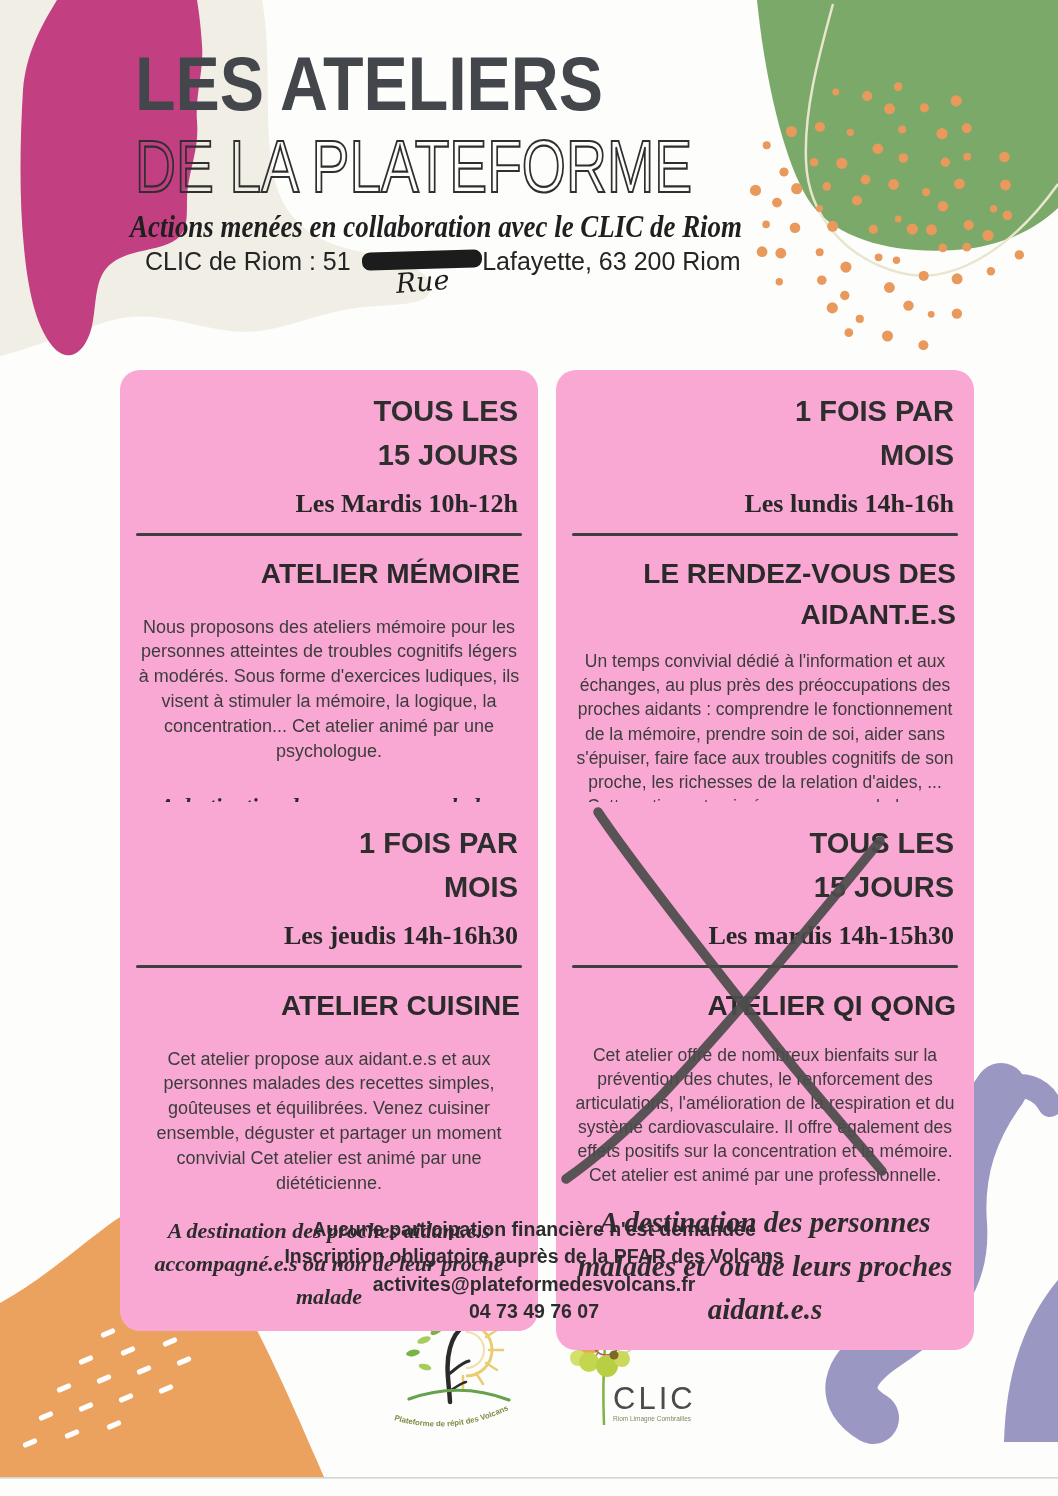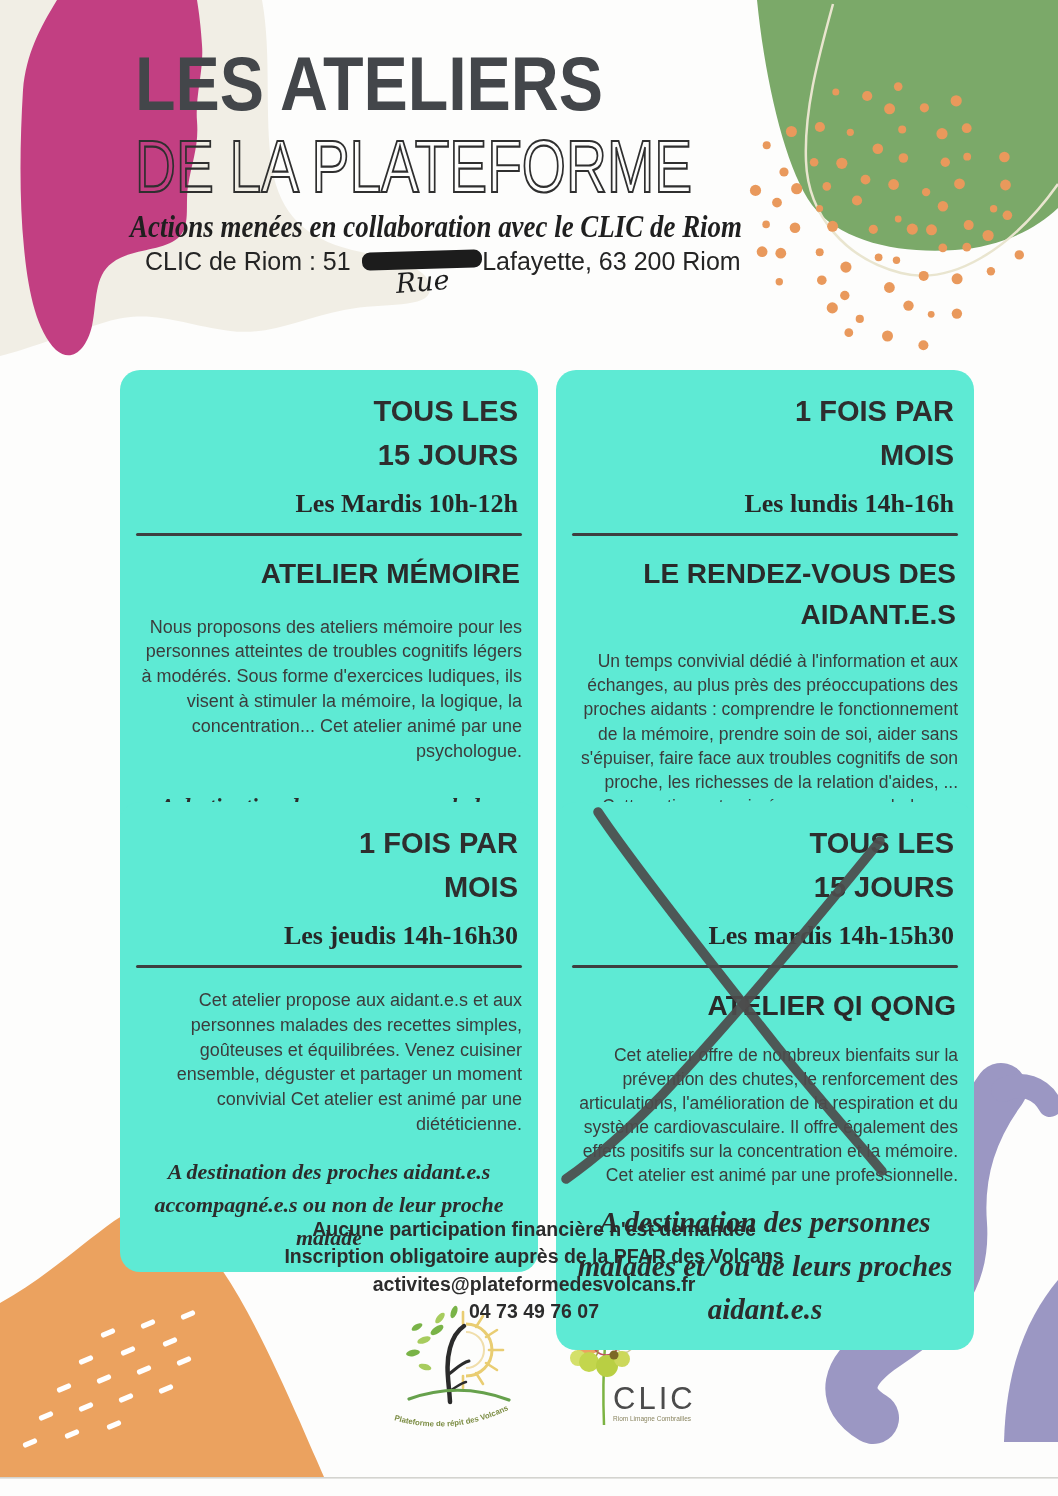--- a/index.html
+++ b/index.html
@@ -10,34 +10,34 @@
   svg.cross-overlay{position:absolute;left:0;top:0;z-index:3;pointer-events:none;}
 
   .address{position:absolute;left:145px;top:247px;z-index:2;font-size:25px;color:#242424;white-space:nowrap;}
   .redacted{display:inline-block;position:relative;background:#1c1c1c;border-radius:8px;
             height:18px;line-height:18px;padding:0 8px;margin:0 -6px 0 4px;vertical-align:1px;
             transform:rotate(-1.6deg);}
   .redacted .hidden-word{color:transparent;font-size:23px;}
   .correction{position:absolute;left:50%;top:22px;transform:translateX(-50%) rotate(-3deg);
               font-family:"DejaVu Serif",serif;font-style:italic;font-size:27px;color:#1c1c1c;}
 
-  .card{position:absolute;width:418px;background:#5eead4;border-radius:20px;
+  .card{position:absolute;width:418px;background:#f9a8d4;border-radius:20px;
         padding:20px 16px 18px;box-sizing:border-box;z-index:1;}
   .c1{left:120px;top:370px;min-height:388px;}
   .c2{left:556px;top:370px;min-height:388px;}
   .c3{left:120px;top:802px;min-height:384px;}
   .c4{left:556px;top:802px;min-height:404px;}
   .freq{font-size:29px;font-weight:bold;text-align:right;white-space:pre-line;line-height:1.5;
         color:#2e2e2e;padding-right:4px;}
   .sched{margin-top:12px;font-family:"Liberation Serif",serif;font-weight:bold;
          font-size:26px;text-align:right;color:#272727;padding-right:4px;}
   .rule{margin-top:14px;height:3px;background:#3e3f40;border-radius:2px;}
   .ctitle{margin:18px 0 0;font-size:28px;font-weight:bold;text-align:right;color:#2a2a2a;
           line-height:1.45;padding-right:2px;}
-  .desc{margin:20px 0 0;font-size:18px;line-height:1.38;text-align:right;color:#3c3c3c;}
+  .desc{margin:20px 0 0;font-size:18px;line-height:1.38;text-align:center;color:#3c3c3c;}
   .aud{margin:26px 0 0;font-family:"Liberation Serif",serif;font-style:italic;font-weight:bold;
        font-size:22.5px;text-align:center;color:#2c2c2c;line-height:1.5;}
   .c2 .desc{font-size:17.5px;margin-top:14px;}
   .c2 .aud{margin-top:8px;}
   .c3 .aud{margin-top:18px;font-size:22px;}
   .c4 .desc{font-size:17.5px;margin-top:16px;}
   .c4 .aud{margin-top:14px;font-size:29px;}
 
   .footer-text{position:absolute;left:184px;top:1216px;width:700px;text-align:center;
                font-size:19.5px;font-weight:bold;line-height:1.4;color:#2c2c2c;z-index:1;}
@@ -258,20 +258,21 @@
     <h2 class="ctitle">LE RENDEZ-VOUS DES AIDANT.E.S</h2>
     <p class="desc">Un temps convivial dédié à l'information et aux échanges, au plus près des préoccupations des proches aidants : comprendre le fonctionnement de la mémoire, prendre soin de soi, aider sans s'épuiser, faire face aux troubles cognitifs de son proche, les richesses de la relation d'aides, ... Cette action est animée par une psychologue.</p>
     <p class="aud">A destination des proches aidant.e.s</p>
   </section>
 
   <section class="card c3">
     <div class="freq">1 FOIS PAR
 MOIS</div>
     <div class="sched">Les jeudis 14h-16h30</div>
     <div class="rule"></div>
+    <h2 class="ctitle">ATELIER CUISINE</h2>
     <p class="desc">Cet atelier propose aux aidant.e.s et aux personnes malades des recettes simples, goûteuses et équilibrées. Venez cuisiner ensemble, déguster et partager un moment convivial Cet atelier est animé par une diététicienne.</p>
     <p class="aud">A destination des proches aidant.e.s accompagné.e.s ou non de leur proche malade</p>
   </section>
 
   <section class="card c4">
     <div class="freq">TOUS LES
 15 JOURS</div>
     <div class="sched">Les mardis 14h-15h30</div>
     <div class="rule"></div>
     <h2 class="ctitle">ATELIER QI QONG</h2>

